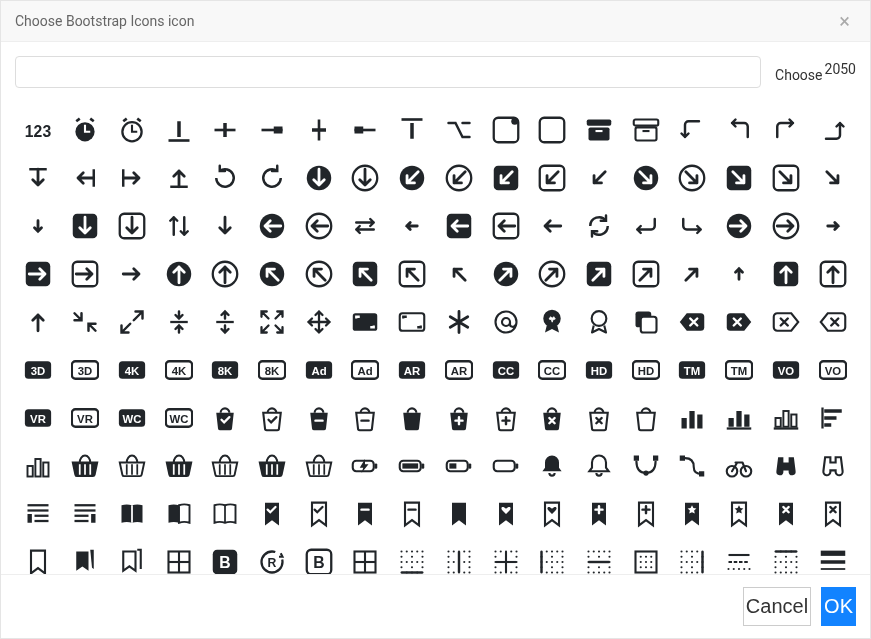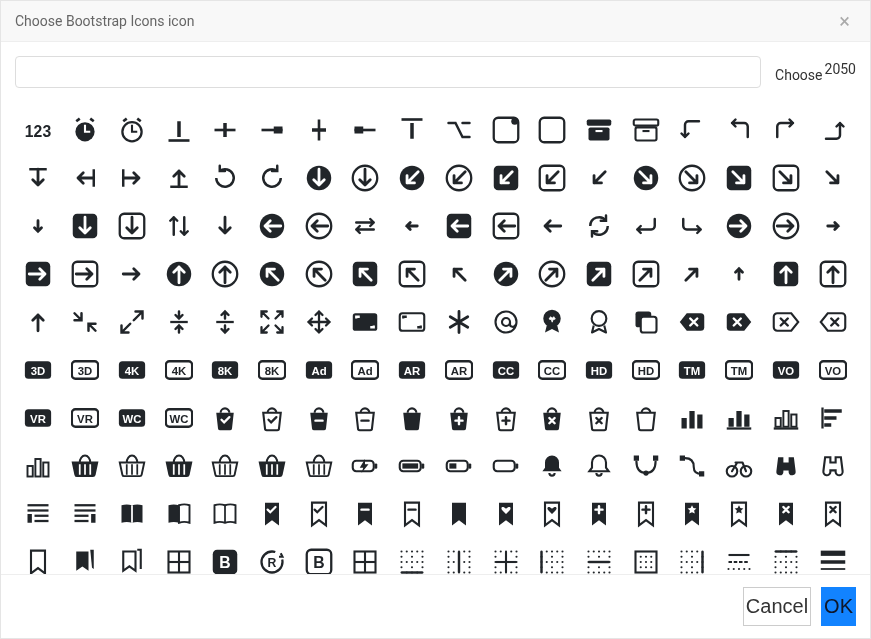--- a/index.html
+++ b/index.html
@@ -99,21 +99,21 @@
     cursor: pointer;
     border: 1px solid transparent;
   }
   .btn-default {
     background: #fff;
     border-color: #ccc;
     color: #333;
   }
   .btn-primary {
     background: #1283ff;
-    color: #0f172a;
+    color: #ffffff;
   }
 </style>
 </head>
 <body>
 
 <div class="modal">
   <div class="modal-header">
     <span class="modal-title">Choose Bootstrap Icons icon</span>
     <span class="close-btn">×</span>
   </div>

